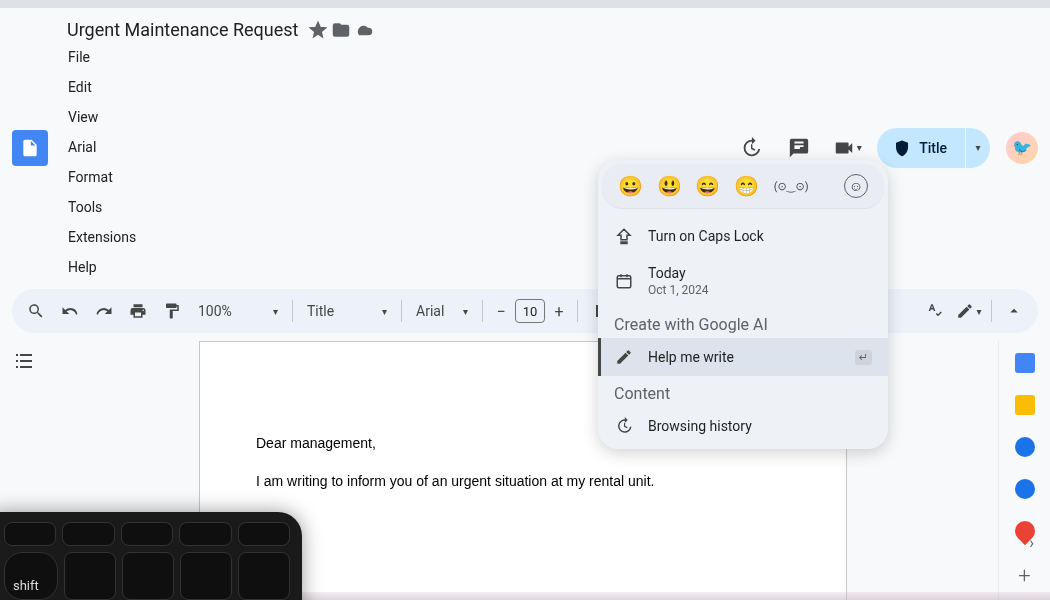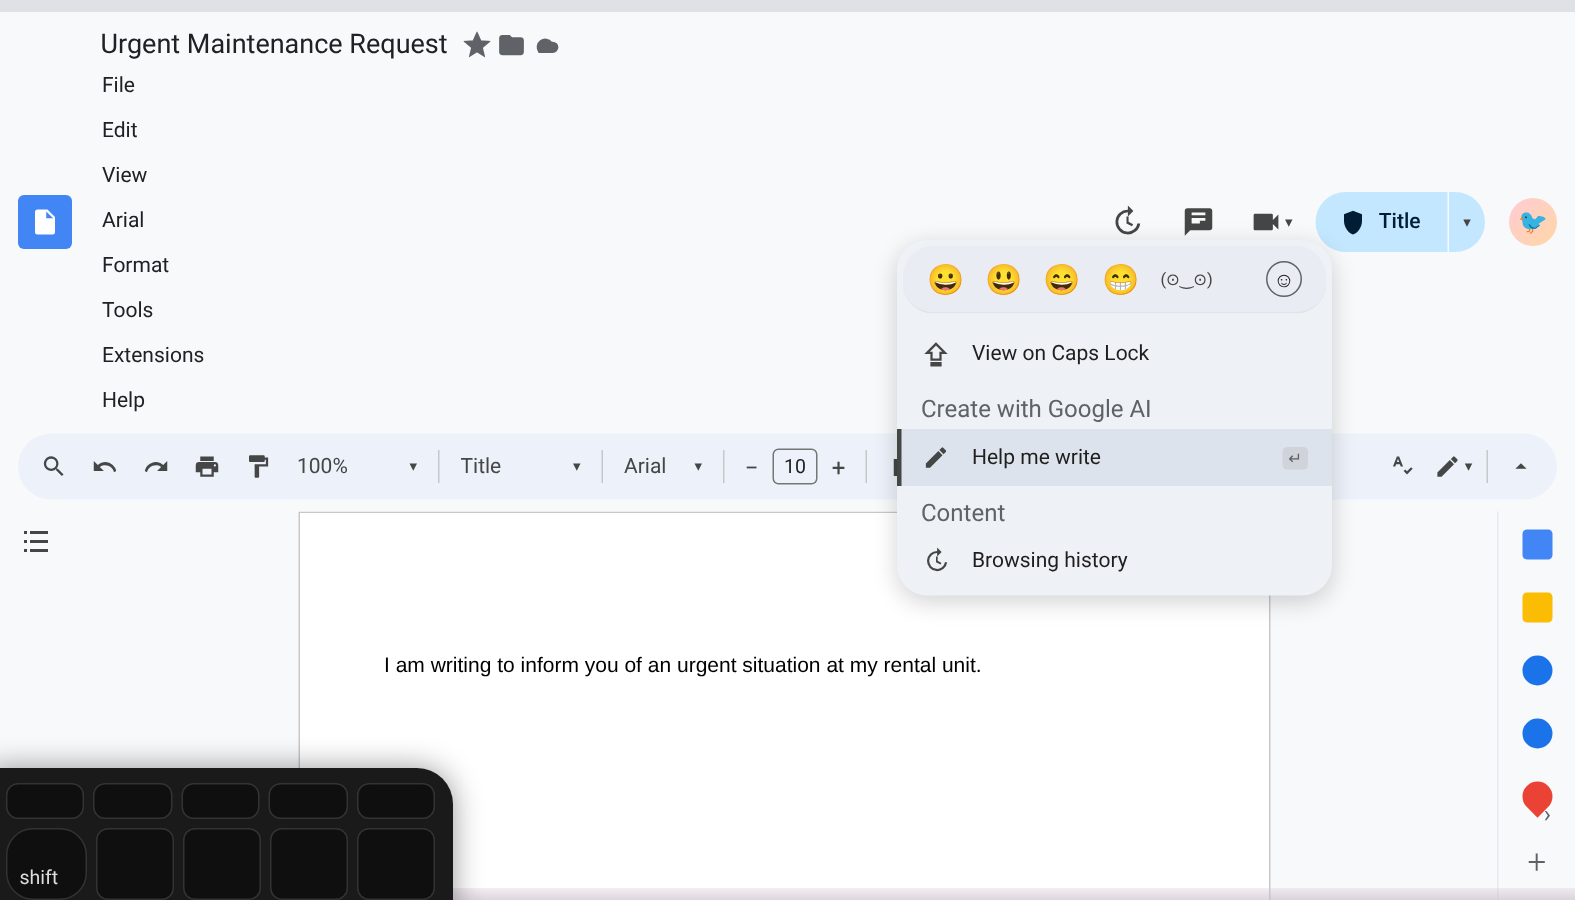--- a/index.html
+++ b/index.html
@@ -505,20 +505,21 @@
     <span class="outline-icn">
       <svg viewBox="0 0 24 24" fill="currentColor">
           <path d="M4 5h2v2H4V5zm4 0h12v2H8V5zM4 11h2v2H4v-2zm4 0h12v2H8v-2zM4 17h2v2H4v-2zm4 0h12v2H8v-2z"></path>
         </svg>
     </span>
   </div>
 
   <div class="doc-area">
     <div class="page">
       <div class="doc-text">
+        <p>Dear management,</p>
         <p>I am writing to inform you of an urgent situation at my rental unit.</p>
       </div>
     </div>
   </div>
 
   <div class="side-panel">
     <div class="sp-icon sp-cal"></div>
     <div class="sp-icon sp-keep"></div>
     <div class="sp-icon sp-tasks"></div>
     <div class="sp-icon sp-contacts"></div>
@@ -538,21 +539,33 @@
     <span class="kaomoji">(⊙‿⊙)</span>
     <span class="emoji-more">☺</span>
   </div>
   <div class="opt-list">
     <div class="opt-item">
       <span class="opt-icon">
         <svg width="18" height="18" viewBox="0 0 24 24" fill="none" stroke="currentColor" stroke-width="2">
             <path d="M12 3 4 11h4v6h8v-6h4L12 3zM8 20h8v2H8z"></path>
           </svg>
       </span>
-      <span>View on Caps Lock</span>
+      <span>Turn on Caps Lock</span>
+    </div>
+    <div class="opt-item">
+      <span class="opt-icon">
+        <svg width="18" height="18" viewBox="0 0 24 24" fill="none" stroke="currentColor" stroke-width="2">
+            <rect x="3" y="5" width="18" height="16" rx="2"></rect>
+            <path d="M3 9h18M8 3v4M16 3v4"></path>
+          </svg>
+      </span>
+      <span>
+        <span>Today</span>
+        <span class="opt-sub">Oct 1, 2024</span>
+      </span>
     </div>
     <div class="opt-section">Create with Google AI</div>
     <div class="opt-item selected">
       <span class="opt-icon">
         <svg width="18" height="18" viewBox="0 0 24 24" fill="currentColor">
             <path d="M3 17.3V21h3.7L17.8 9.9l-3.7-3.7L3 17.3zM20.7 7a1 1 0 0 0 0-1.4l-2.3-2.3a1 1 0 0 0-1.4 0L15 5.3l3.7 3.7L20.7 7z"></path>
           </svg>
       </span>
       <span>Help me write</span>
       <span class="shortcut">↵</span>

